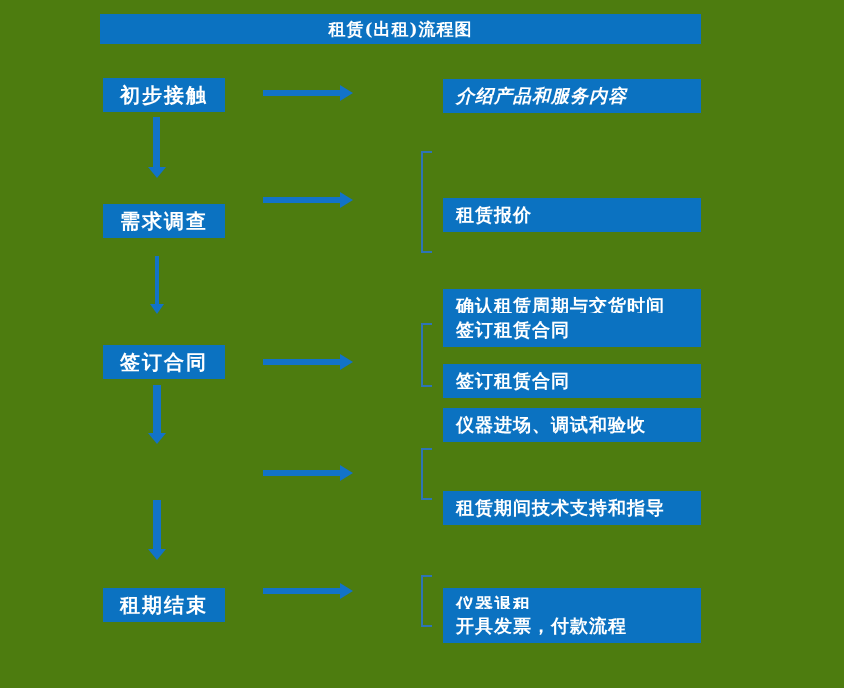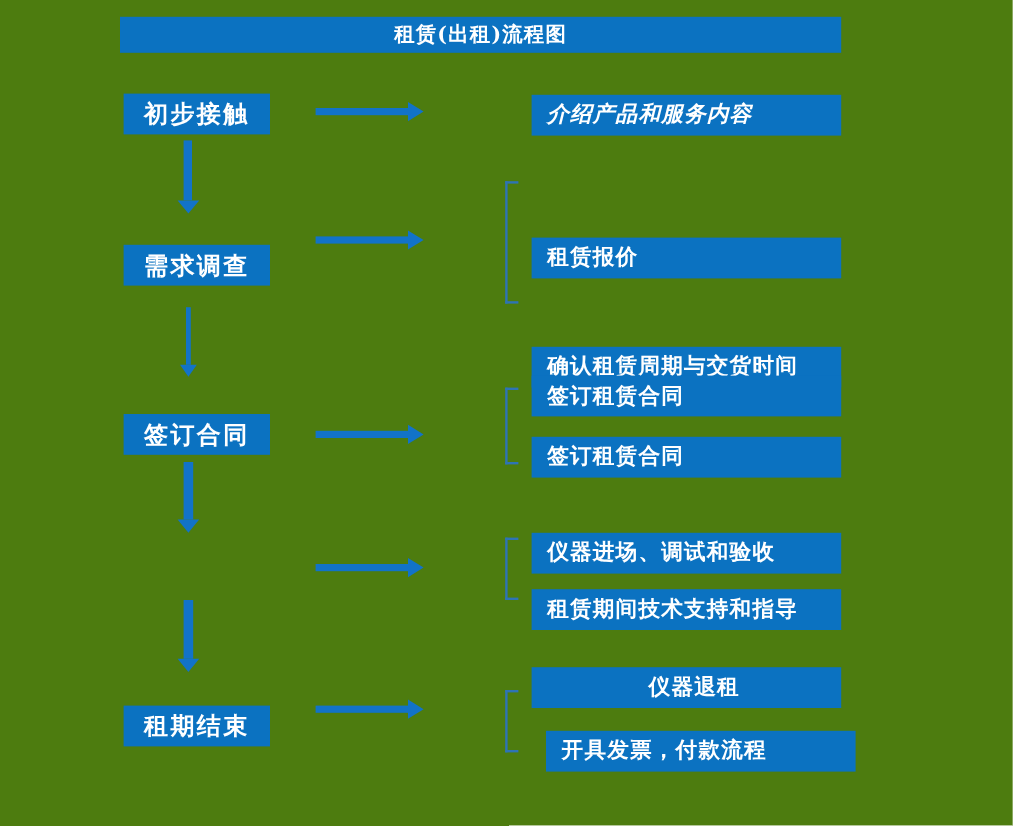--- a/index.html
+++ b/index.html
@@ -69,22 +69,22 @@
   #h3{left:263px;top:359px;width:77px;}
   #h4{left:263px;top:470px;width:77px;}
   #h5{left:263px;top:588px;width:77px;}
   #b2{top:151px;height:102px;}
   #b3{top:323px;height:64px;}
   #b4{top:448px;height:52px;}
   #b5{top:575px;height:52px;}
   #d1{top:79px;font-style:italic;}
   #d2a{top:135px;} #d2b{top:187px;margin-top:11px;} #d2c{top:245px;margin-top:44px;}
   #d3a{top:313px;font-family:Liberation Serif, serif;} #d3b{top:364px;}
-  #d4a{top:444px;} #d4b{top:491px;}
-  #d5a{top:556px;text-align:center;} #d5b{top:609px;margin-left:12px;}
+  #d4a{top:408px;} #d4b{top:491px;}
+  #d5a{top:588px;} #d5b{top:609px;}
 </style>
 </head>
 <body>
 
 <div class="canvas">
 
   <div class="title-bar">租赁(出租)流程图</div>
 
   <div class="step-box" id="s1">初步接触</div>
   <div class="step-box" id="s2">需求调查</div>

